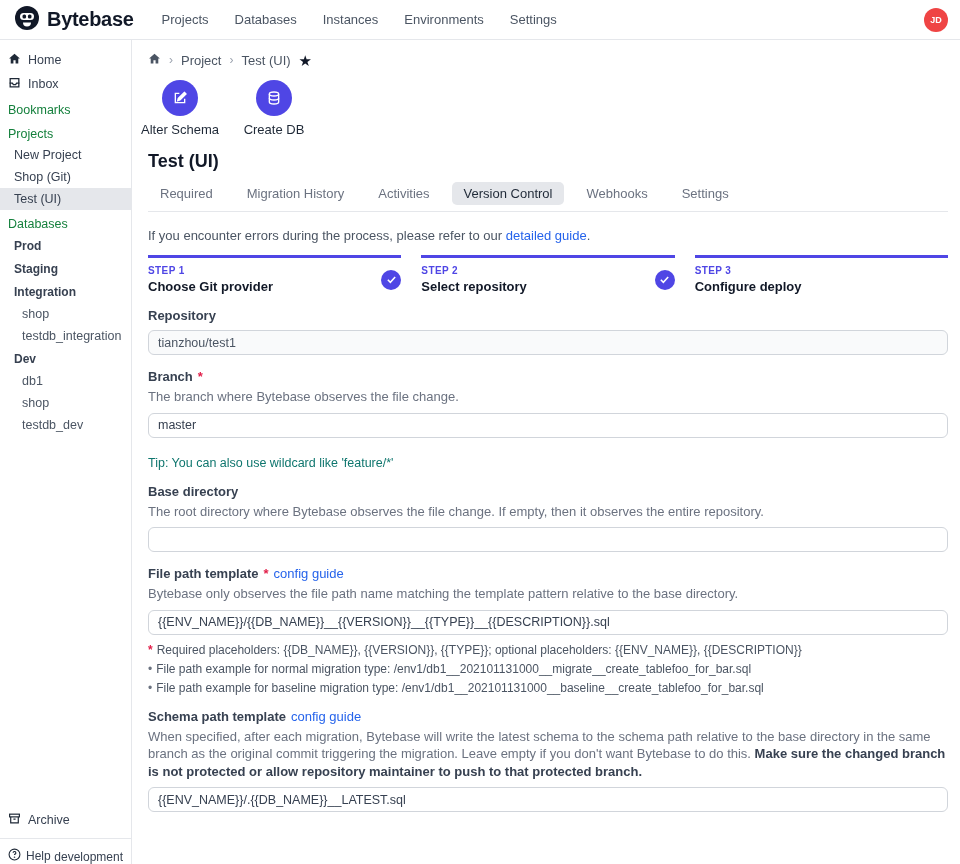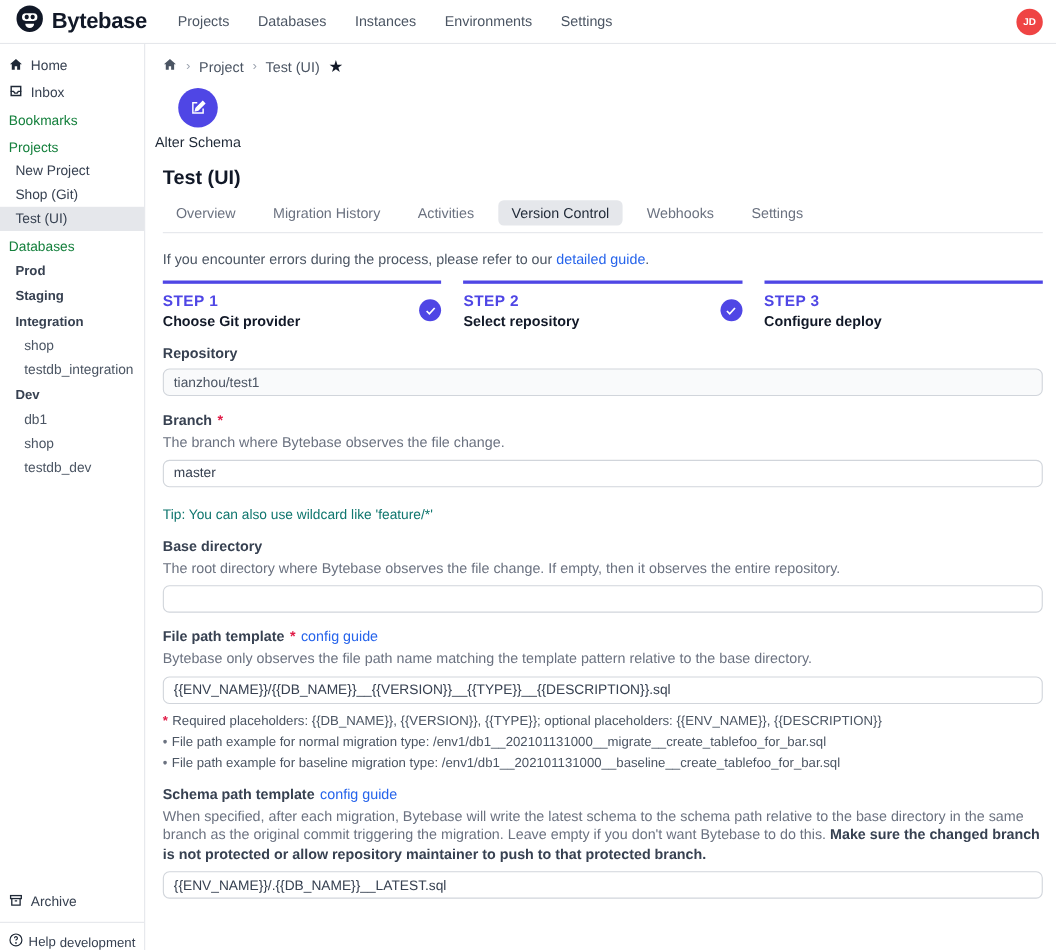--- a/index.html
+++ b/index.html
@@ -48,21 +48,21 @@
   .page-title { font-size:18px; font-weight:700; color:#111827; margin-top:14px; }
   .tabbar { display:flex; gap:10px; margin-top:10px; border-bottom:1px solid #e5e7eb; padding-bottom:6px; }
   .tab { font-size:13px; color:#6b7280; padding:4px 12px; border-radius:5px; cursor:pointer; white-space:nowrap; }
   .tab.active { background:#e5e7eb; color:#1f2937; }
 
   
   .notice { margin-top:16px; font-size:13px; color:#4b5563; }
   .notice a { color:#2563eb; cursor:pointer; }
   .steps { display:grid; grid-template-columns:1fr 1fr 1fr; gap:20px; margin-top:12px; }
   .step { border-top:3px solid #4f46e5; padding-top:7px; display:flex; justify-content:space-between; align-items:center; }
-  .step-label { font-size:14px; font-weight:700; color:#4f46e5; letter-spacing:0.4px; }
+  .step-label { font-size:10px; font-weight:700; color:#4f46e5; letter-spacing:0.4px; }
   .step-title { font-size:13px; font-weight:600; color:#111827; margin-top:3px; }
   .check-circle { width:20px; height:20px; border-radius:50%; background:#4f46e5; display:flex; align-items:center; justify-content:center; flex:0 0 auto; }
 
   
   .form { margin-top:14px; }
   .field { margin-top:14px; }
   .field:first-child { margin-top:10px; }
   .f-label { font-size:13px; font-weight:600; color:#374151; display:flex; align-items:center; gap:5px; }
   .req { color:#e11d48; font-weight:700; }
   .f-link { font-size:13px; color:#2563eb; font-weight:400; cursor:pointer; }
@@ -182,26 +182,36 @@
       <div class="quick-actions">
         <div class="qa">
           <div class="qa-circle">
             <svg width="16" height="16" viewBox="0 0 24 24" fill="none" stroke="#fff" stroke-width="2">
                 <path d="M11 5H5v14h14v-6"></path>
                 <path d="M18.5 3.5 21 6l-9 9-3.5 1 1-3.5z" fill="#fff"></path>
               </svg>
           </div>
           <span class="qa-label">Alter Schema</span>
         </div>
+        <div class="qa">
+          <div class="qa-circle">
+            <svg width="16" height="16" viewBox="0 0 24 24" fill="none" stroke="#fff" stroke-width="2">
+                <ellipse cx="12" cy="6" rx="7" ry="3"></ellipse>
+                <path d="M5 6v6c0 1.7 3.1 3 7 3s7-1.3 7-3V6"></path>
+                <path d="M5 12v6c0 1.7 3.1 3 7 3s7-1.3 7-3v-6"></path>
+              </svg>
+          </div>
+          <span class="qa-label">Create DB</span>
+        </div>
       </div>
 
       <div class="page-title">Test (UI)</div>
 
       <div class="tabbar">
-        <span class="tab">Overview</span>
+        <span class="tab">Required</span>
         <span class="tab">Migration History</span>
         <span class="tab">Activities</span>
         <span class="tab active">Version Control</span>
         <span class="tab">Webhooks</span>
         <span class="tab">Settings</span>
       </div>
 
       <div class="notice">
         <span>If you encounter errors during the process, please refer to our</span>
         <a>detailed guide</a><span>.</span>

